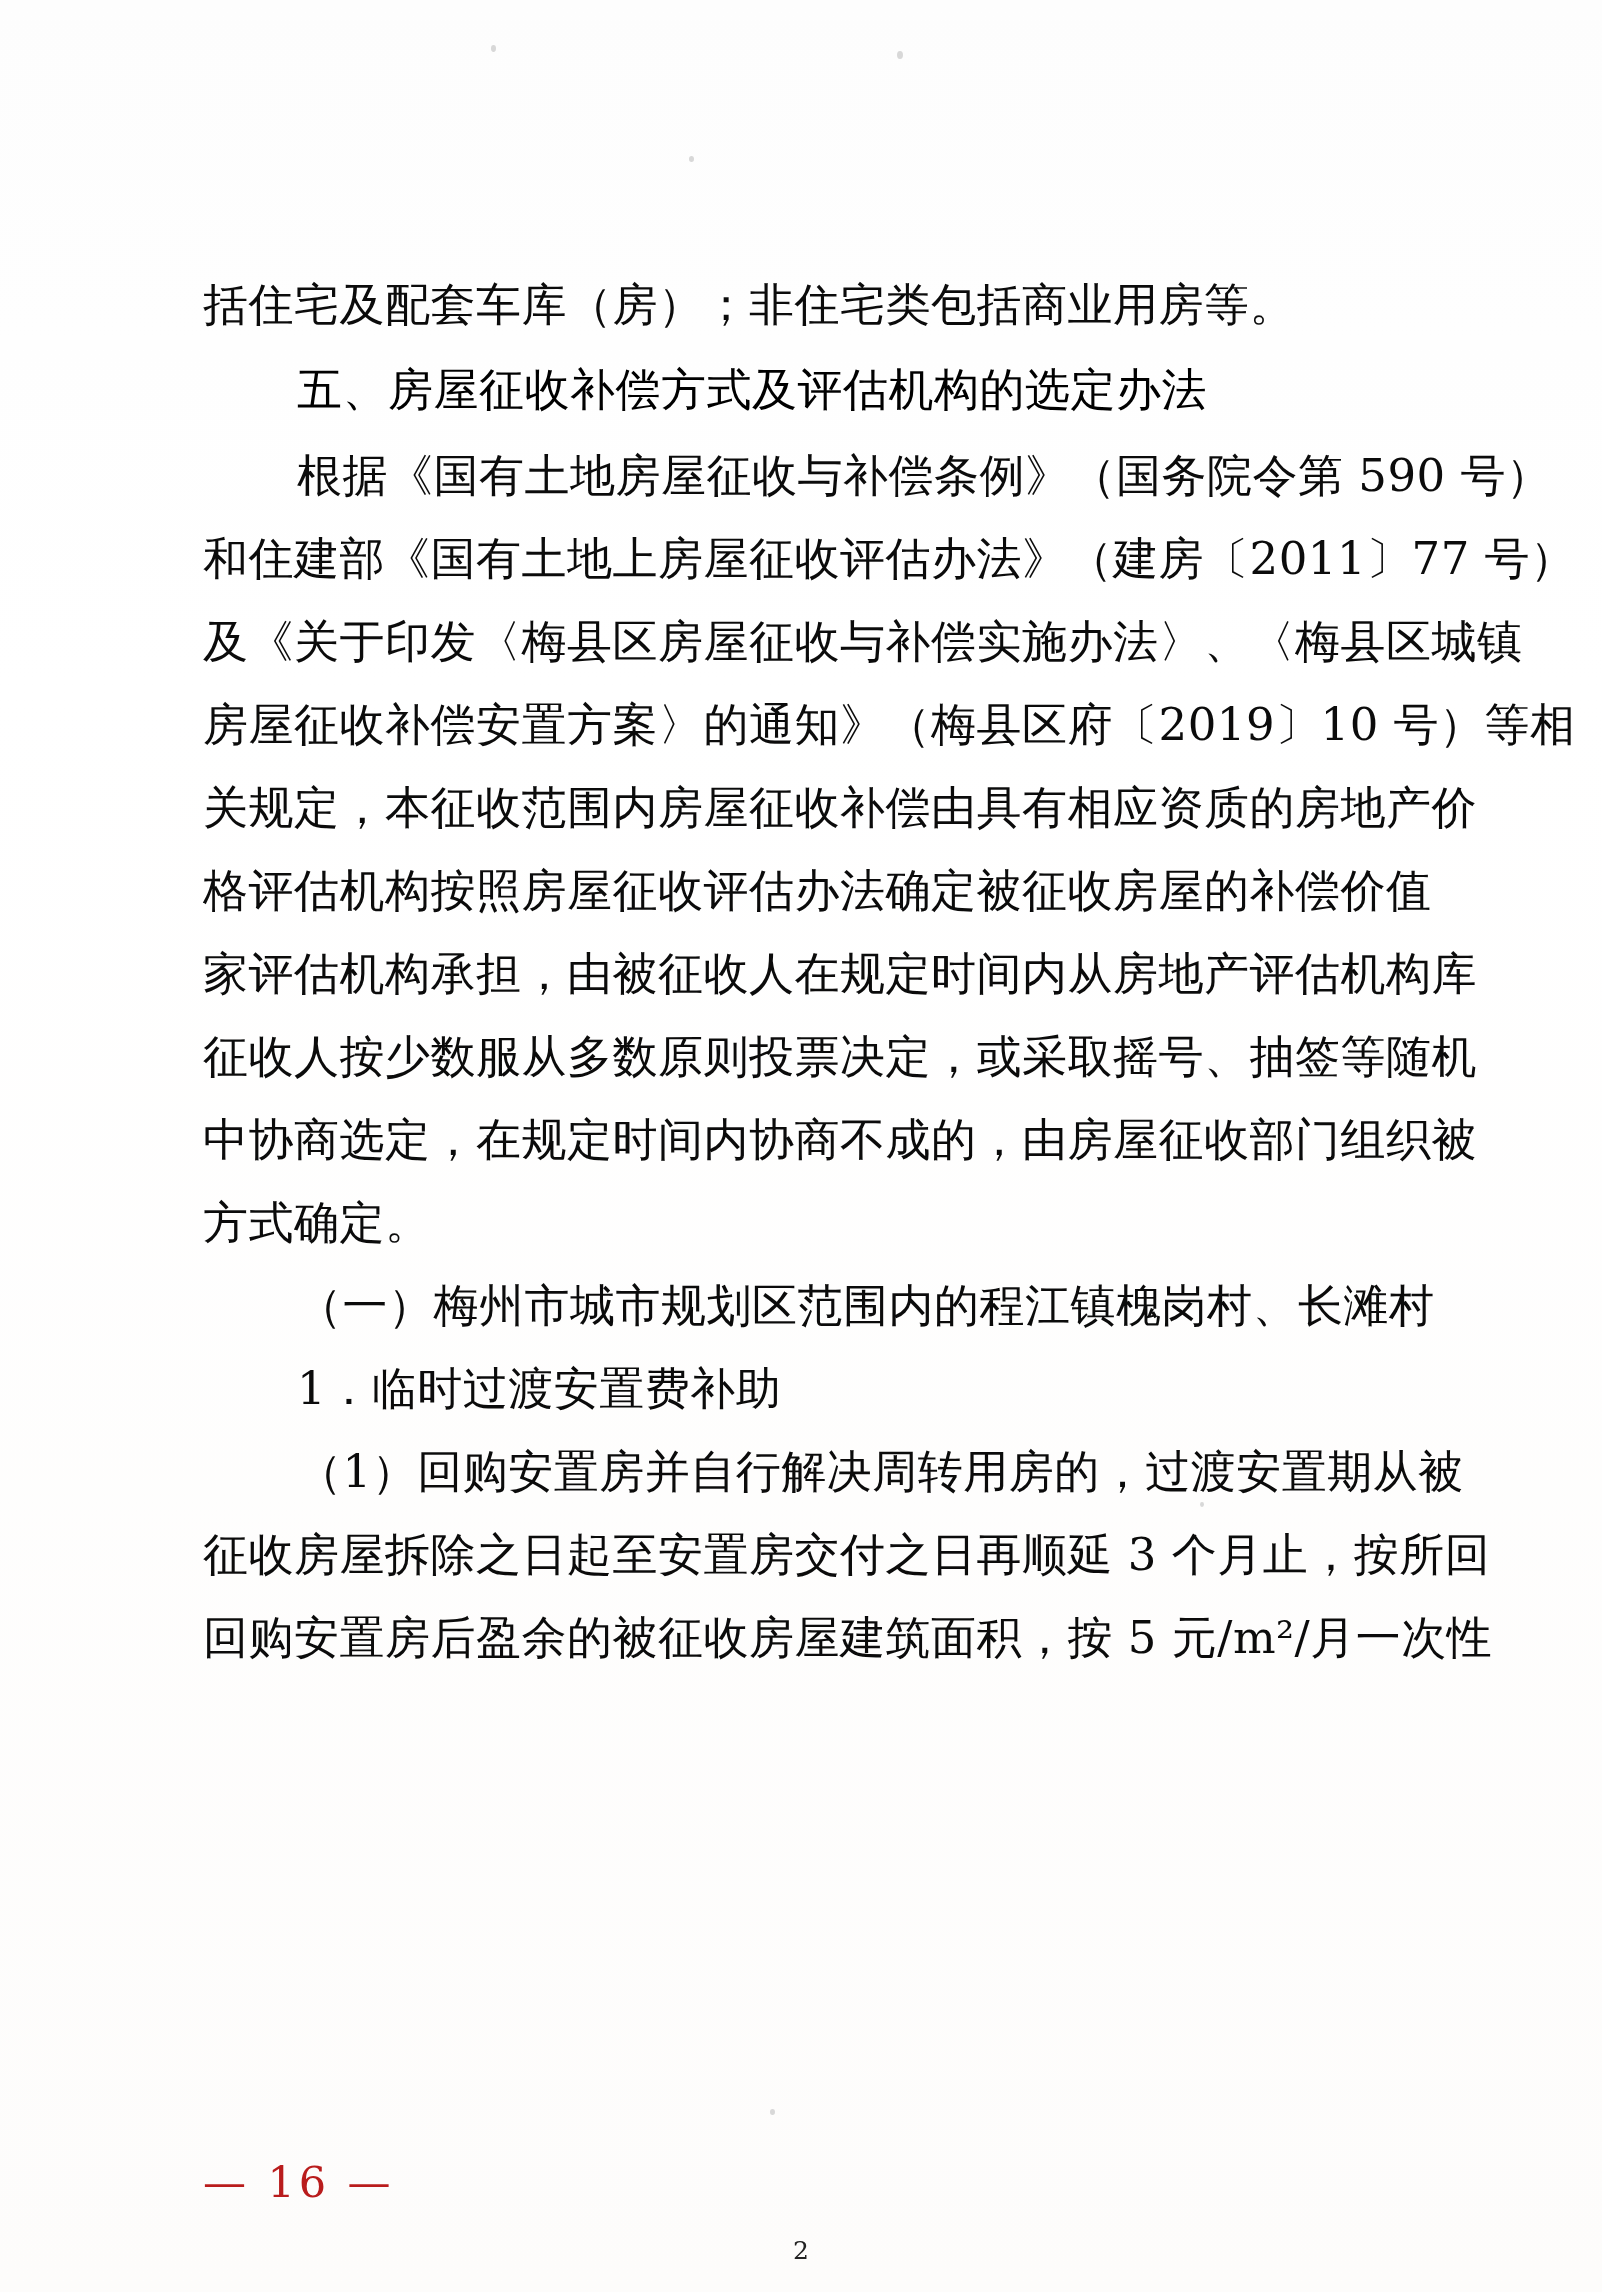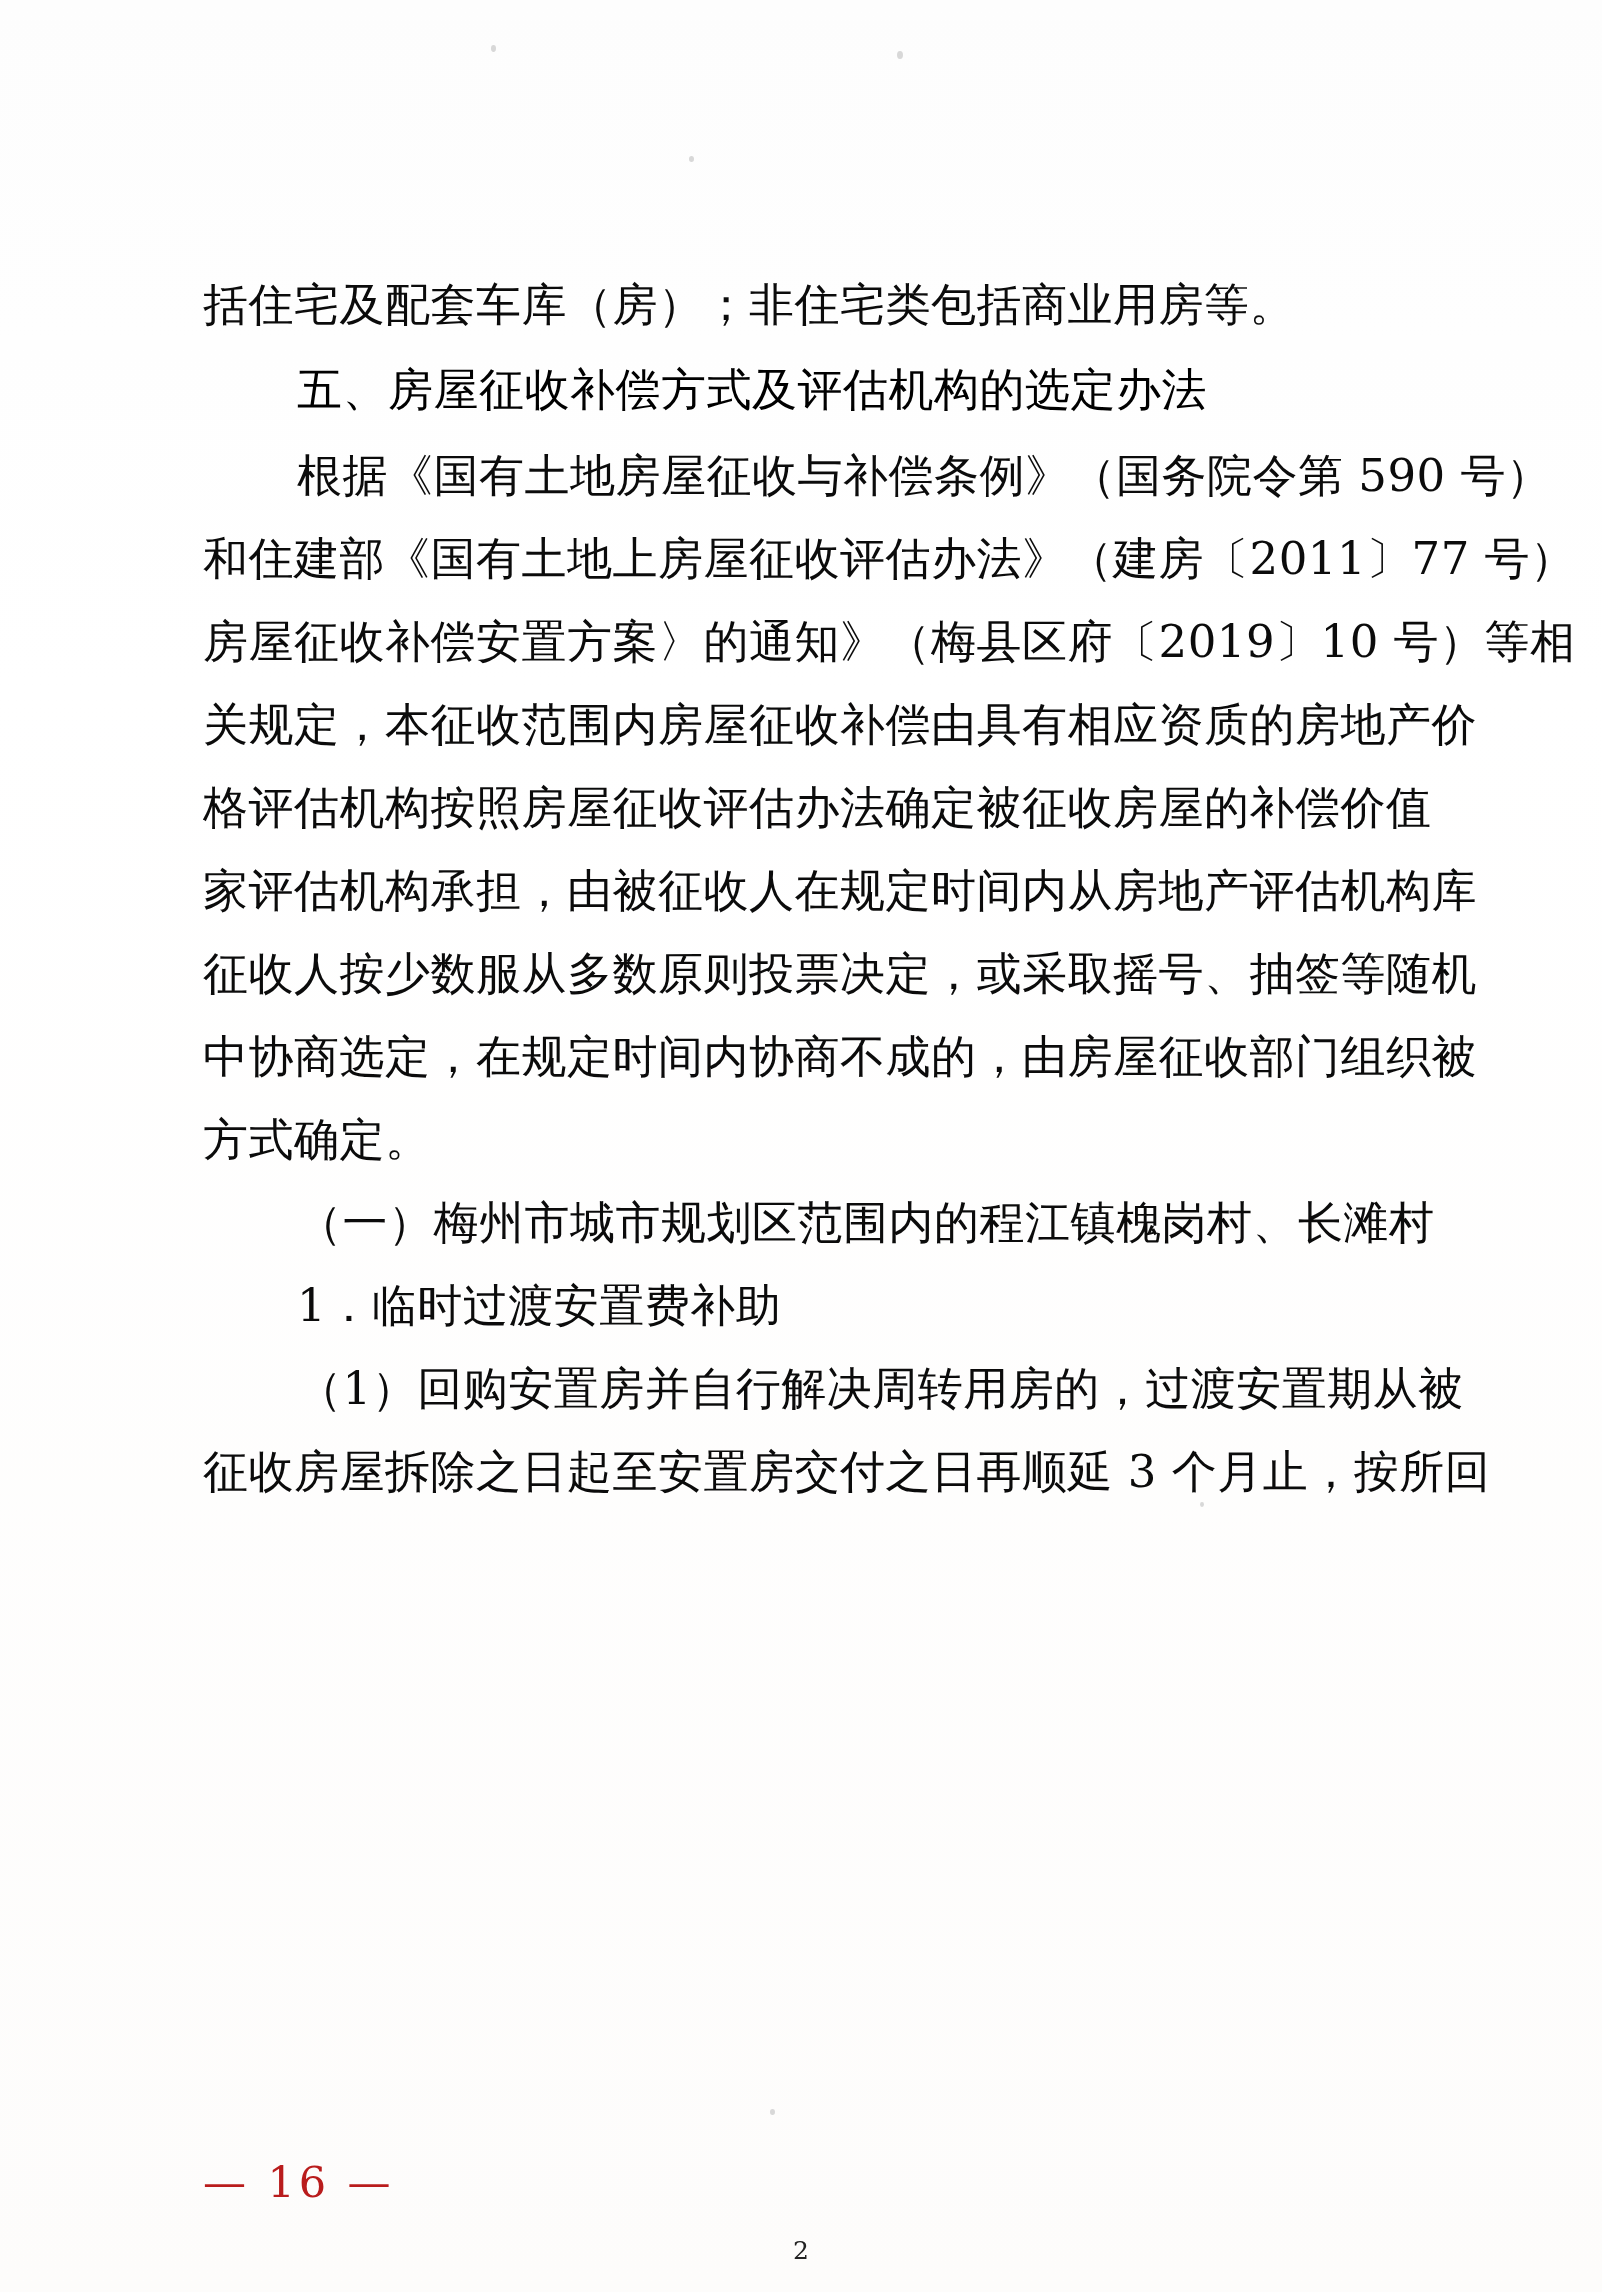--- a/index.html
+++ b/index.html
@@ -97,31 +97,33 @@
   <div class="speck" style="left:897px; top:51px; width:5.9px; height:7.8px;"></div>
   <div class="speck" style="left:689px; top:156px; width:4.9px; height:5.9px;"></div>
   <div class="speck" style="left:1200px; top:1502px; width:3.9px; height:4.9px;"></div>
   <div class="speck" style="left:770px; top:2109px; width:4.9px; height:5.9px;"></div>
 
   <div id="content">
       <div class="line">括住宅及配套车库（房）；非住宅类包括商业用房等。</div>
       <div class="heading">五、房屋征收补偿方式及评估机构的选定办法</div>
       <div class="line indent">根据《国有土地房屋征收与补偿条例》（国务院令第 590 号）</div>
       <div class="line">和住建部《国有土地上房屋征收评估办法》（建房〔2011〕77 号）</div>
+      <div class="line">及《关于印发〈梅县区房屋征收与补偿实施办法〉、〈梅县区城镇</div>
       <div class="line">房屋征收补偿安置方案〉的通知》（梅县区府〔2019〕10 号）等相</div>
       <div class="line">关规定，本征收范围内房屋征收补偿由具有相应资质的房地产价</div>
       <div class="line">格评估机构按照房屋征收评估办法确定被征收房屋的补偿价值</div>
       <div class="line">家评估机构承担，由被征收人在规定时间内从房地产评估机构库</div>
       <div class="line">征收人按少数服从多数原则投票决定，或采取摇号、抽签等随机</div>
       <div class="line">中协商选定，在规定时间内协商不成的，由房屋征收部门组织被</div>
       <div class="line">方式确定。</div>
       <div class="line indent">（一）梅州市城市规划区范围内的程江镇槐岗村、长滩村</div>
       <div class="line indent">1．临时过渡安置费补助</div>
       <div class="line indent">（1）回购安置房并自行解决周转用房的，过渡安置期从被</div>
       <div class="line">征收房屋拆除之日起至安置房交付之日再顺延 3 个月止，按所回</div>
+      <div class="line">回购安置房后盈余的被征收房屋建筑面积，按 5 元/m²/月一次性</div>
     </div>
 
   <div id="footer">
     <div id="page-marker">— 16 —</div>
     <div id="page-number">2</div>
   </div>
 </div>
 
 
 </body></html>

